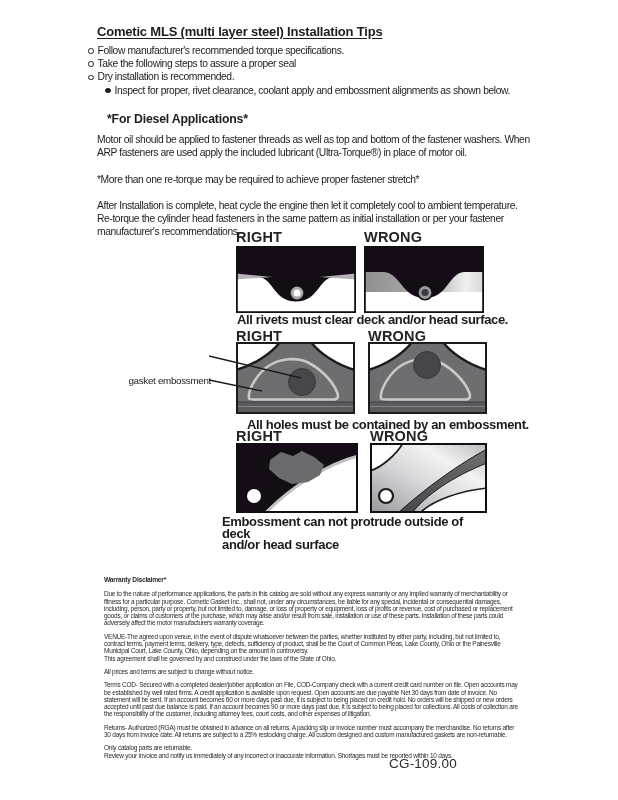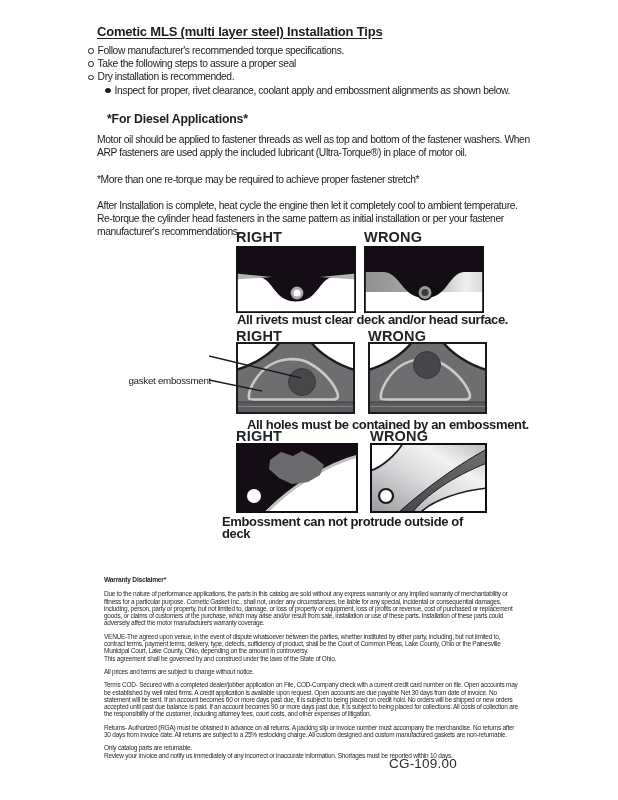--- a/index.html
+++ b/index.html
@@ -168,20 +168,21 @@
     <path d="M33,0 H117 V45 C90,48 63,57 50,70 H0 V28 C12,24 26,12 33,0 Z" fill="url(#g2)"></path>
     <path d="M33,0 C26,12 12,24 0,28" fill="none" stroke="#1b1b1e" stroke-width="1.7"></path>
     <path d="M50,70 C63,57 90,48 117,45" fill="none" stroke="#1b1b1e" stroke-width="1.7"></path>
     <path d="M28,70 C48,52 80,26 117,6 L117,20 C82,34 56,52 42,70 Z" fill="url(#g3)" stroke="#1b1b1e" stroke-width="1"></path>
     <circle cx="16" cy="53" r="7" fill="#ffffff" stroke="#1b1b1e" stroke-width="2.2"></circle>
     <rect x="1" y="1" width="115" height="68" fill="none" stroke="#150d16" stroke-width="2"></rect>
   </svg>
 
   <div class="abs caption" style="left:222px;top:516px;width:260px;">
     <div>Embossment can not protrude outside of deck</div>
+    <div>and/or head surface</div>
   </div>
 
   <div class="abs disc">
     <h3>Warranty Disclaimer*</h3>
     <p>Due to the nature of performance applications, the parts in this catalog are sold without any express warranty or any implied warranty of merchantability or fitness for a particular purpose.  Cometic Gasket Inc., shall not, under any circumstances, be liable for any special, incidental or consequential damages, including, person, party or property, but not limited to, damage, or loss of property or equipment, loss of profits or revenue, cost of purchased or replacement goods, or claims of customers of the purchase, which may arise and/or result from sale, installation or use of these parts.  Installation of these parts could adversely affect the motor manufacturers warranty coverage.</p>
     <p>VENUE-The agreed upon venue, in the event of dispute whatsoever between the parties, whether instituted by either party, including, but not limited to, contract terms, payment terms, delivery, type, defects, sufficiency of product, shall be the Court of Common Pleas, Lake County, Ohio or the Painesville Municipal Court, Lake County, Ohio, depending on the amount in controversy.
 This agreement shall be governed by and construed under the laws of the State of Ohio.</p>
     <p>All prices and terms are subject to change without notice.</p>
     <p>Terms COD- Secured with a completed dealer/jobber application on File, COD-Company check with a current credit card number on file.  Open accounts may be established by well rated firms.  A credit application is available upon request.  Open accounts are due payable Net 30 days from date of invoice.  No statement will be sent.  If an account becomes 60 or more days past due, it is subject to being placed on credit hold.  No orders will be shipped or new orders accepted until past due balance is paid.  If an account becomes 90 or more days past due, it is subject to being placed for collections.  All costs of collection are the responsibility of the customer, including attorney fees, court costs, and other expenses of litigation.</p>
     <p>Returns- Authorized (RGA) must be obtained in advance on all returns.  A packing slip or invoice number must accompany the merchandise.  No returns after 30 days from invoice date.  All returns are subject to a 25% restocking charge.  All custom designed and custom manufactured gaskets are non-returnable.</p>

